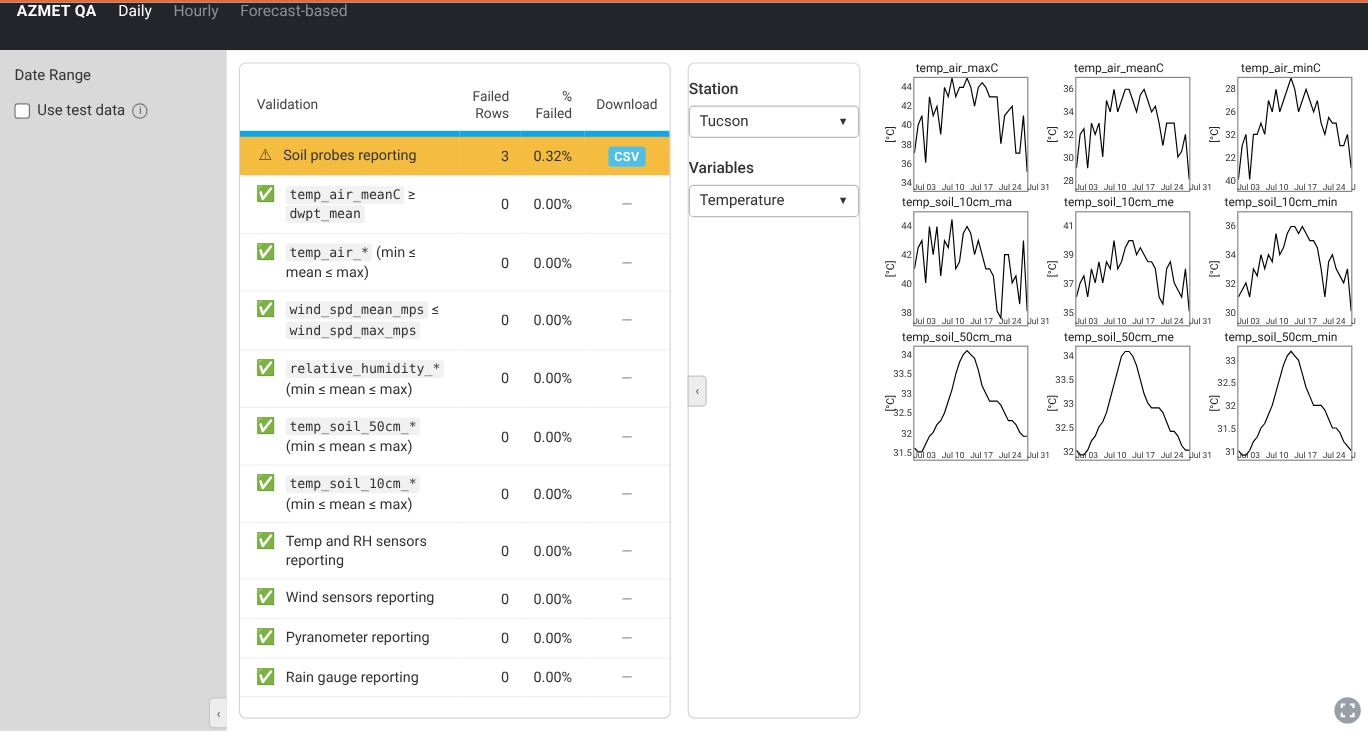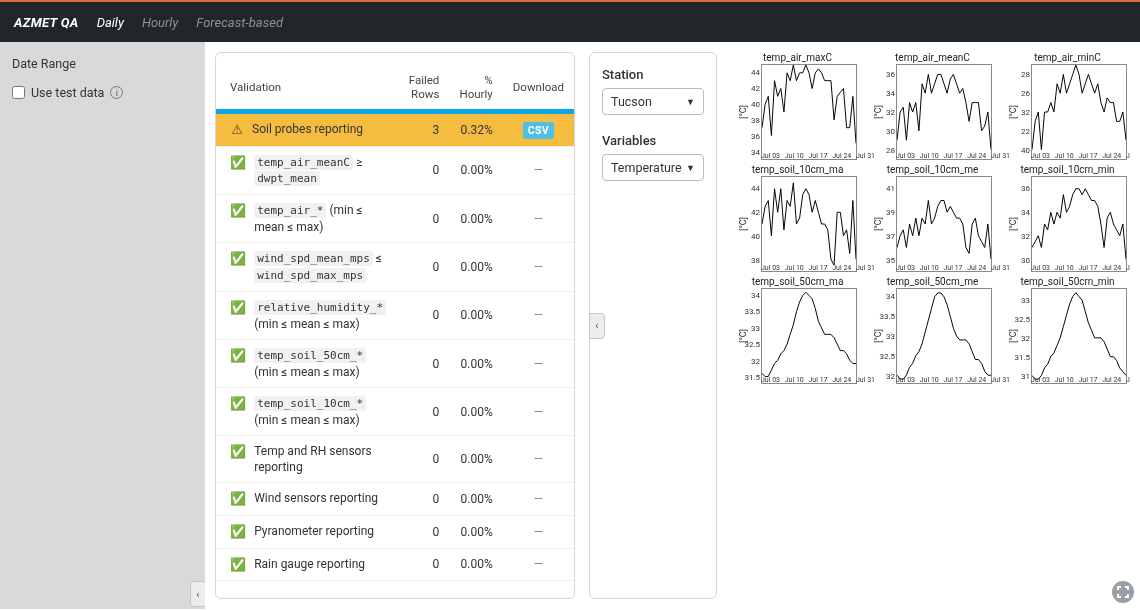--- a/index.html
+++ b/index.html
@@ -1,20 +1,20 @@
 <!DOCTYPE html>
 <html><head>
 <meta charset="utf-8">
 <style>
   * { box-sizing: border-box; }
   html, body { margin:0; padding:0; font-family: -apple-system, BlinkMacSystemFont, "Segoe UI", Roboto, sans-serif; font-size:13px; color:#333; background:#fff; height:100%; }
   body { width:1140px; height:611px; overflow:hidden; border-top:2px solid #e06b3c; position:relative; }
 
   
-  .topnav { background:#222529; height:40px; display:flex; align-items:center; padding:0 14px; gap:18px; color:#ddd;font-style:italic; }
+  .topnav { background:#222529; height:40px; display:flex; padding:0 14px; gap:18px; color:#ddd; }
   .brand { font-weight:700; color:#fff; letter-spacing:0.3px; }
   .navlink { color:#8c9196; cursor:pointer; }
   .navlink.active { color:#fff; }
 
   
   .wrap { display:flex; height:calc(100% - 42px); background:#f0f0f0; }
 
   
   .sidebar { width:212px; background:#d9d9d9; padding:14px 12px; position:relative; }
   .sidebar .lbl { font-size:12.5px; color:#333; margin-bottom:6px; }
@@ -24,21 +24,21 @@
   .info-icon { display:inline-flex; border:1px solid #777; border-radius:50%; width:13px; height:13px; align-items:center; justify-content:center; font-size:9px; color:#555; }
   .collapse-handle { position:absolute; right:-1px; bottom:2px; width:16px; height:26px; background:#ececec; border:1px solid #c6c6c6; border-radius:4px 0 0 4px; display:flex; align-items:center; justify-content:center; font-size:11px; color:#555; cursor:pointer; }
   .collapse-handle2 { position:absolute; left:-1px; top:50%; transform:translateY(-50%); width:16px; height:26px; background:#ececec; border:1px solid #c6c6c6; border-radius:0 4px 4px 0; display:flex; align-items:center; justify-content:center; font-size:11px; color:#555; cursor:pointer; }
 
   
   .main { flex:1; background:#fff; padding:10px; display:flex; gap:14px; position:relative; }
 
   
   .panel { border:1px solid #d6d6d6; border-radius:6px; background:#fff; }
   .panel.left { width:360px; padding:14px 0 6px 0; overflow:hidden; }
-  .panel.mid { width:128px; padding:14px 12px; position:relative; }
+  .panel.mid { width:144px; padding:14px 0; position:relative; }
   .panel.right-holder { flex:1; border:none; padding:0 0 0 4px; overflow:hidden; }
 
   .panel-title { font-size:14px; padding:0 14px 10px 14px; }
 
   
   table.val { width:100%; border-collapse:collapse; font-size:12px; }
   table.val th { text-align:right; font-weight:400; color:#444; padding:6px 10px 8px 10px; border-bottom:5px solid #0ea5e9; font-size:11.5px; }
   table.val th:first-child { text-align:left; padding-left:14px; }
   table.val td { padding:7px 10px; border-bottom:1px solid #f0f0f0; vertical-align:middle; }
   table.val td:first-child { padding-left:14px; }
@@ -99,21 +99,21 @@
   </div>
 
   <div class="main">
 
     <div class="panel left">
       <table class="val">
         <thead>
           <tr>
             <th>Validation</th>
             <th>Failed Rows</th>
-            <th>% Hourly</th>
+            <th>% Failed</th>
             <th>Download</th>
           </tr>
         </thead>
         <tbody id="valbody">
             <tr class="warn">
               <td>
                 <div class="vcell">
                   <span class="ic ic-warn">⚠</span>
                   <span class="txt">Soil probes reporting</span>
                 </div>

